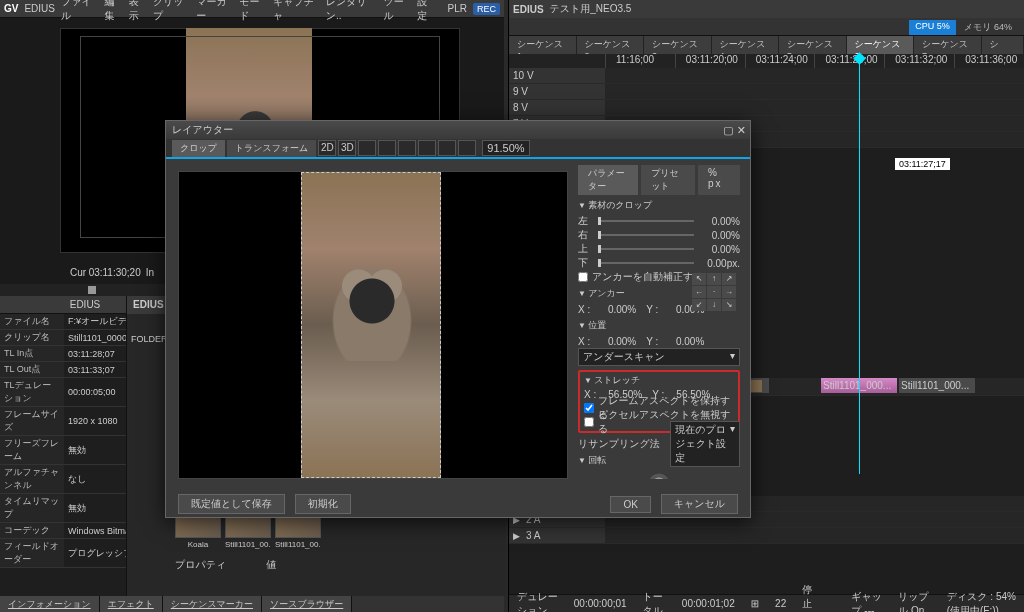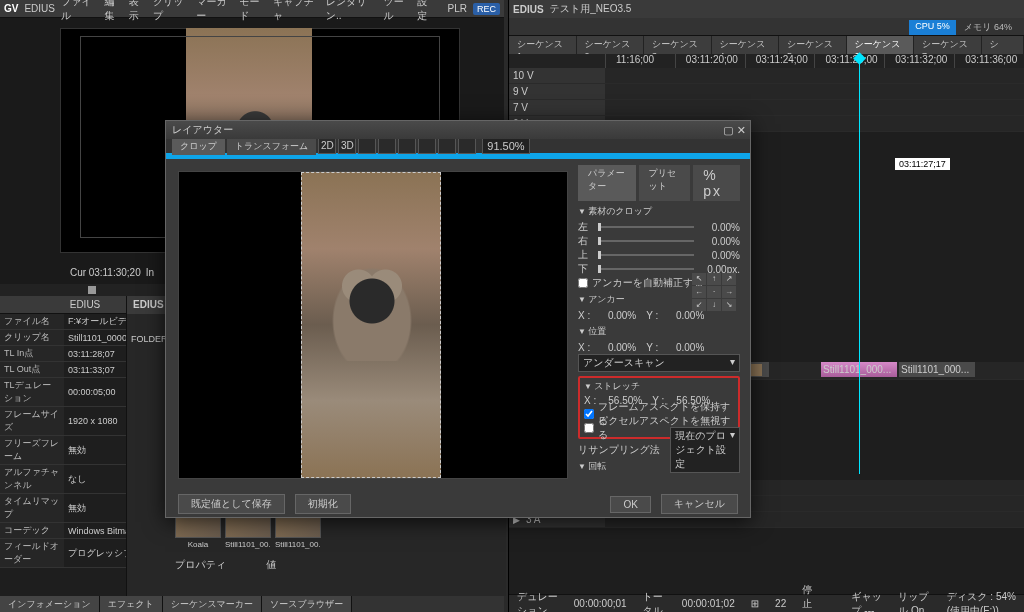--- a/index.html
+++ b/index.html
@@ -20,21 +20,21 @@
 .scrub-handle { position:absolute; left:88px; bottom:2px; width:8px; height:8px; background:#999; }
 
 
 .info-panel { position:absolute; left:0; top:296px; width:170px; height:316px; background:#1e1e1e; }
 .info-head { height:18px; background:#3a3a3a; border-bottom:1px solid #111; text-align:center; line-height:18px; }
 .info-tbl { width:100%; border-collapse:collapse; }
 .info-tbl td { border-bottom:1px solid #333; padding:1px 4px; font-size:9px; height:13px; }
 .info-tbl td:first-child { width:64px; color:#bbb; background:#262626; }
 
 
-.bottom-tabs { position:absolute; left:0; bottom:0; width:504px; height:16px; background:#333; display:flex; }
+.bottom-tabs { position:absolute; left:0; bottom:0; width:504px; height:16px; background:#333; display:flex;text-decoration:underline; }
 .bottom-tabs div { padding:2px 8px; border-right:1px solid #111; font-size:9px; background:#444; }
 
 
 .bin-pane { position:absolute; left:126px; top:296px; width:380px; height:300px; background:#272727; border-left:1px solid #111; }
 .bin-head { height:18px; background:#3a3a3a; line-height:18px; padding:0 6px; font-weight:bold; }
 .bin-folder { position:absolute; left:0; top:36px; width:46px; }
 .bin-folder div { font-size:9px; padding:2px 4px; }
 .bin-thumbs { position:absolute; left:48px; top:212px; display:flex; gap:4px; }
 .bin-thumbs .th { width:46px; }
 .bin-thumbs .th .im { width:46px; height:30px; background:linear-gradient(135deg,#8b7355,#6b5d4f); border:1px solid #555; }
@@ -65,34 +65,34 @@
 .clip .th { display:inline-block; width:12px; height:12px; background:#8b7355; vertical-align:middle; margin-left:1px; }
 
 
 .status { position:absolute; left:0; bottom:0; width:100%; height:18px; background:#2a2a2a; display:flex; align-items:center; gap:16px; padding:0 8px; font-size:9px; border-top:1px solid #111; }
 .status .sp { flex:1; }
 
 
 .dlg { position:absolute; left:165px; top:120px; width:586px; height:398px; background:#3a3a3a; border:1px solid #666; box-shadow:0 4px 20px rgba(0,0,0,.7); z-index:50; }
 .dlg-title { height:18px; background:linear-gradient(#4a4a4a,#3a3a3a); display:flex; align-items:center; padding:0 6px; position:relative; }
 .dlg-title .close { position:absolute; right:4px; font-size:11px; cursor:pointer; }
-.dlg-tabs { height:20px; display:flex; align-items:center; padding:0 6px; gap:2px; background:#333; border-bottom:6px solid #0ea5e9; }
+.dlg-tabs { height:20px; display:flex; align-items:center; padding:0 6px; gap:2px; background:#333; border-bottom:2px solid #0ea5e9; }
 .dlg-tabs .tab { padding:2px 8px; background:#4a4a4a; font-size:9px; }
 .dlg-tabs .tab.act { background:#5a5a5a; }
 .dlg-tabs .ico { width:18px; height:16px; background:#2a2a2a; border:1px solid #555; }
 .dlg-tabs .zoom { background:#222; border:1px solid #555; padding:1px 4px; font-size:11px; margin-left:4px; }
 .dlg-body { display:flex; height:320px; }
 .dlg-canvas { width:390px; background:#000; position:relative; margin:12px 0 0 12px; border:1px solid #444; }
 .dlg-koala { position:absolute; left:122px; top:0; width:140px; height:100%; background:linear-gradient(180deg,#8b7355 0%,#a0826d 25%,#6b5d4f 50%,#9a8b7a 75%,#8b7355 100%); border:1px dashed #ccc; }
 .dlg-koala::after { content:""; position:absolute; left:25px; top:88px; width:90px; height:100px; background:radial-gradient(circle at 50% 40%,#2a2a2a 0 22px,transparent 23px),radial-gradient(circle at 35% 25%,#9a8b7a 0 16px,transparent 17px),radial-gradient(circle at 65% 25%,#9a8b7a 0 16px,transparent 17px),radial-gradient(ellipse at 50% 60%,#8a7a6a 0 38px,transparent 40px); }
 .dlg-props { flex:1; padding:6px 10px; overflow:hidden; }
 .pr-tabs { display:flex; gap:3px; margin-bottom:4px; }
 .pr-tabs div { padding:2px 10px; background:#4a4a4a; font-size:9px; }
 .pr-tabs div.act { background:#5a5a5a; }
-.pr-tabs .icons { margin-left:auto; font-size:14px; letter-spacing:2px; }
+.pr-tabs .icons { margin-left:auto; font-size:10px; letter-spacing:2px; }
 .pr-sec { font-size:9px; margin:3px 0 2px; }
 .pr-sec::before { content:"▼ "; font-size:8px; }
 .pr-row { display:flex; align-items:center; gap:4px; font-size:9px; height:14px; }
 .pr-row .lbl { width:16px; }
 .pr-row .sld { flex:1; height:2px; background:#666; position:relative; }
 .pr-row .sld::after { content:""; position:absolute; left:0; top:-3px; width:3px; height:8px; background:#ccc; }
 .pr-row .val { width:42px; text-align:right; }
 .pr-cb { display:flex; align-items:center; gap:4px; font-size:9px; height:14px; }
 .pr-cb input { width:10px; height:10px; }
 .hl-box { border:2px solid #cc2b2b; padding:2px 4px; margin:4px 0; border-radius:2px; }
@@ -262,20 +262,26 @@
       <div class="bd"></div>
     </div>
   <div class="track">
       <div class="hd">
         <span>9 V</span>
       </div>
       <div class="bd"></div>
     </div>
   <div class="track">
       <div class="hd">
+        <span>8 V</span>
+      </div>
+      <div class="bd"></div>
+    </div>
+  <div class="track">
+      <div class="hd">
         <span>7 V</span>
       </div>
       <div class="bd"></div>
     </div>
   <div class="track">
       <div class="hd">
         <span>6 V</span>
       </div>
       <div class="bd"></div>
     </div>

